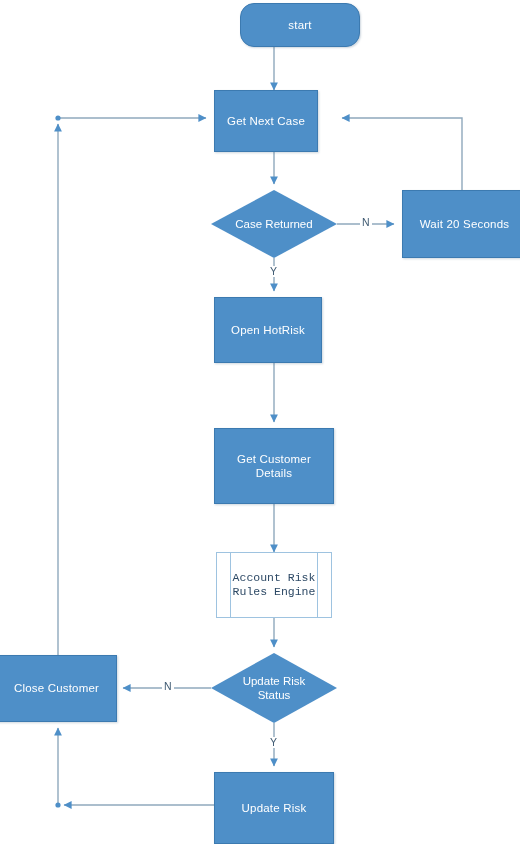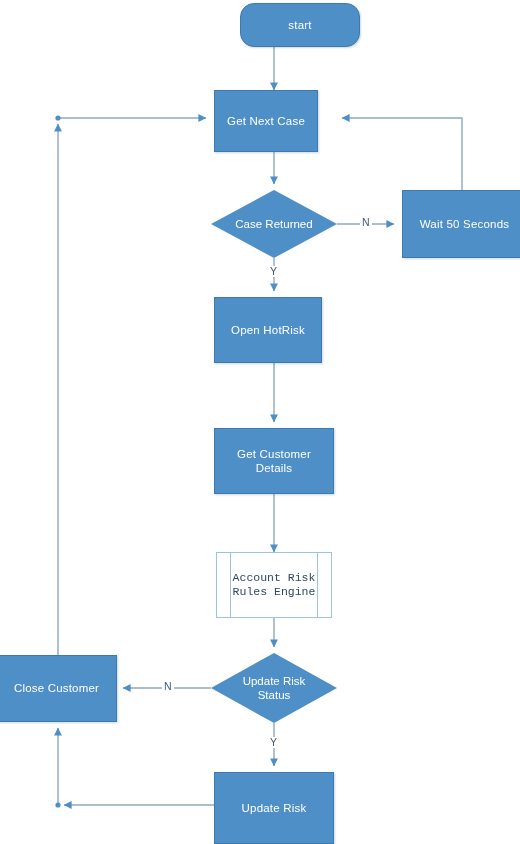--- a/index.html
+++ b/index.html
@@ -104,28 +104,28 @@
   <div class="node box" style="left:214px;top:90px;width:104px;height:62px;">
     <span class="lbl">Get Next Case</span>
   </div>
 
   <div class="node diamond" style="left:211px;top:190px;width:126px;height:68px;">
     <span class="dshape"></span>
     <span class="lbl">Case Returned</span>
   </div>
 
   <div class="node box" style="left:402px;top:190px;width:125px;height:68px;">
-    <span class="lbl">Wait 50 Seconds</span>
+    <span class="lbl">Wait 20 Seconds</span>
   </div>
 
   <div class="node box" style="left:214px;top:297px;width:108px;height:66px;">
     <span class="lbl">Open HotRisk</span>
   </div>
 
-  <div class="node box" style="left:214px;top:428px;width:120px;height:66px;">
+  <div class="node box" style="left:214px;top:428px;width:120px;height:76px;">
     <span class="lbl">
       <span>Get Customer</span><br>
       <span>Details</span>
     </span>
   </div>
 
   <div class="node predef" style="left:216px;top:552px;width:116px;height:66px;">
     <span class="bar l"></span>
     <span class="bar r"></span>
     <span class="lbl">

